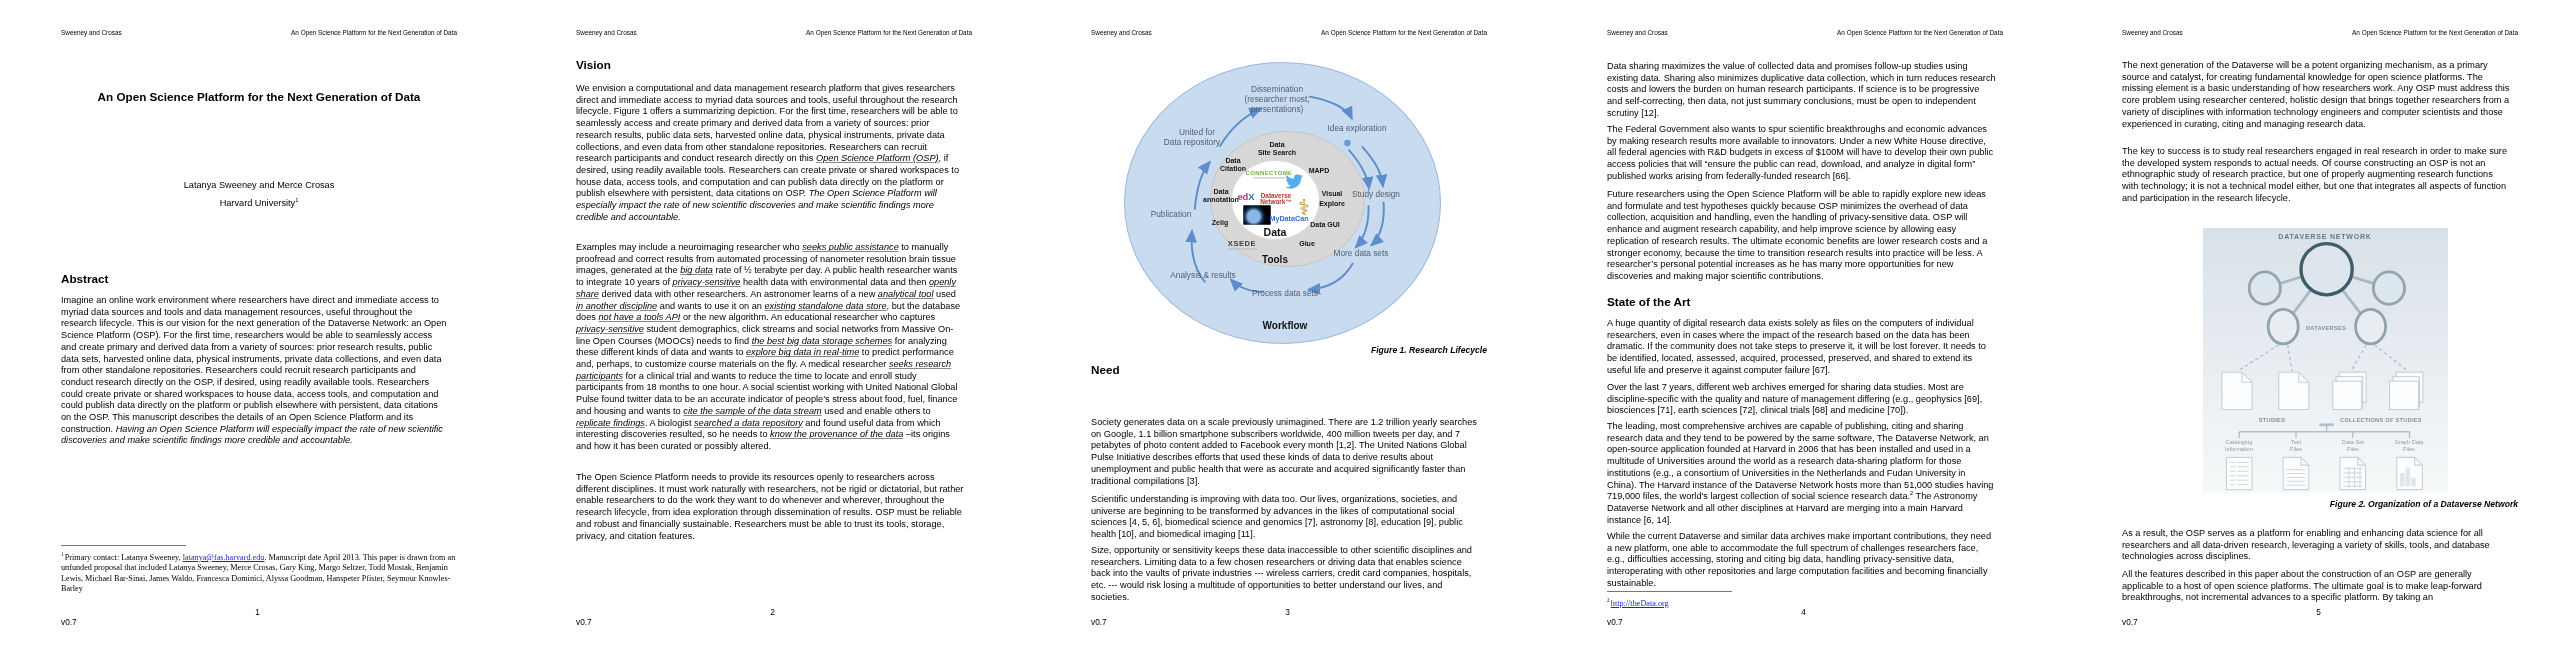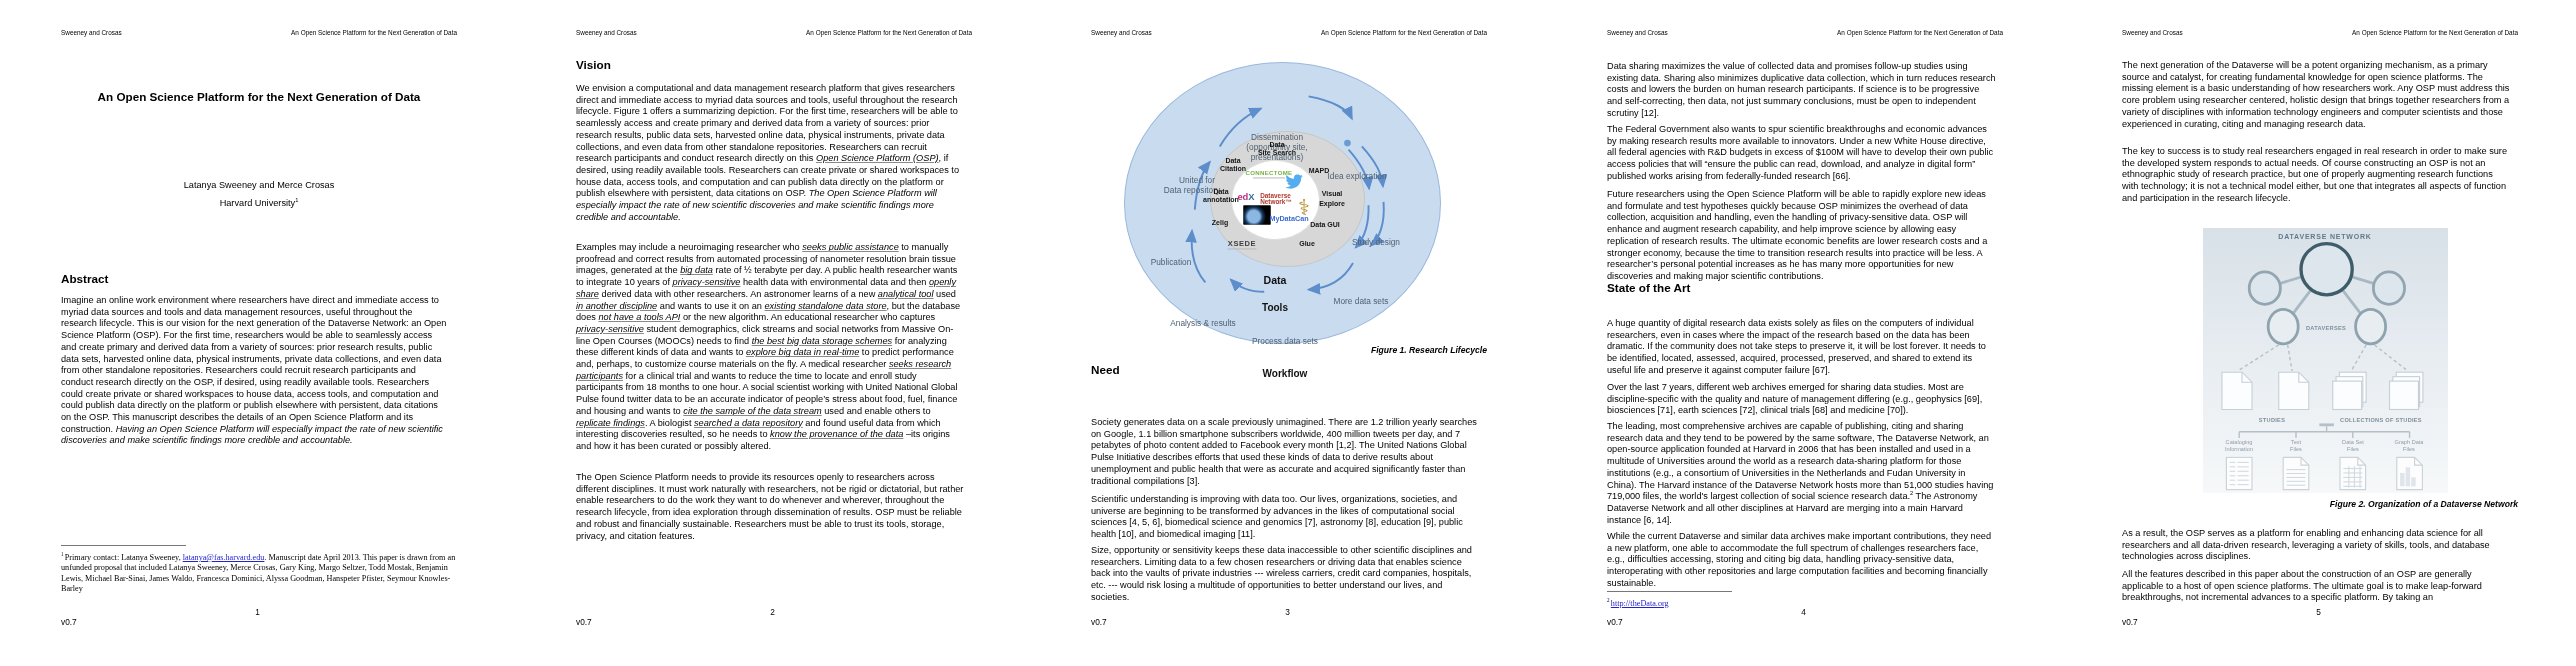--- a/index.html
+++ b/index.html
@@ -25,25 +25,25 @@
   .seg-sup{vertical-align:super;font-size:0.62em;line-height:0;}
   .seg-link{color:#2222cc;text-decoration:underline;cursor:pointer;}
   
   #fig1{position:absolute;left:94px;top:62px;width:317px;height:282px;}
   .ell{position:absolute;border-radius:50%;}
   .f1-outer{left:0;top:0;width:315px;height:280px;background:#c9dbef;border:1.1px solid #9ab8dd;}
   .f1-gray{left:86px;top:69px;width:153px;height:134px;background:#d7d7d7;border:0.6px solid #c6c6c6;}
   .f1-white{left:107px;top:98px;width:87px;height:78px;background:#ffffff;border:0.6px solid #dedede;}
   #fig1 svg.arrows{position:absolute;left:0;top:0;z-index:2;}
   .f1lab{position:absolute;transform:translate(-50%,-50%);white-space:nowrap;z-index:3;
-         font-size:8.3px;color:#4f6173;text-align:right;margin-top:48px;}
+         font-size:8.3px;color:#4f6173;text-align:right;}
   .f1big{font-size:10px;font-weight:bold;color:#111;}
   .f1ring{position:absolute;transform:translate(-50%,-50%);white-space:nowrap;z-index:3;
           font-size:7px;font-weight:600;color:#151515;text-align:center;}
-  .logo{position:absolute;transform:translate(-50%,-50%);white-space:nowrap;z-index:4;}
+  .logo{position:absolute;transform:translate(-50%,-50%);white-space:nowrap;z-index:4;text-align:center;}
   .connectome{font-size:6.1px;font-weight:bold;letter-spacing:0.3px;color:#76b043;}
   .tagline{position:absolute;transform:translate(-50%,-50%);z-index:4;background:#b9b9b9;}
   .edx1{font-size:9.4px;font-weight:bold;color:#bd2f80;}
   .edx2{font-size:9.4px;font-weight:bold;color:#2e6fa3;}
   .dataverse{font-size:6.4px;line-height:6.1px;font-weight:bold;color:#b0392e;}
   .caduceus{font-size:22px;color:#b98d2f;line-height:22px;}
   .earth{position:absolute;transform:translate(-50%,-50%);z-index:4;width:27px;height:19px;background:#000;
          background-image:radial-gradient(circle at 38% 58%, #8ab8e2 0 30%, #14365c 45%, #000 62%);}
   .mydatacan{font-size:7.2px;font-weight:bold;color:#3a6bd3;}
   .xsede{font-size:7.5px;font-weight:bold;letter-spacing:0.6px;color:#3f3f3f;}
@@ -114,21 +114,21 @@
         <path d="M412 362 C392 398 362 408 332 410"></path>
         <path d="M252 414 C222 414 204 404 192 392"></path>
         <path d="M146 397 C126 374 119 340 122 304"></path>
         <path d="M127 266 C130 228 138 200 154 180"></path>
         <path d="M172 152 C190 122 214 98 246 84"></path>
       </g>
       <circle cx="402" cy="146" r="6" fill="#6b9bd2"></circle>
     </svg>
 
     <div class="f1lab" style="left:153px;top:27px">Dissemination</div>
-    <div class="f1lab" style="left:153px;top:37px">(opportunity site,</div>
+    <div class="f1lab" style="left:153px;top:37px">(researcher most,</div>
     <div class="f1lab" style="left:153px;top:47px">presentations)</div>
     <div class="f1lab" style="left:73px;top:70px">United for</div>
     <div class="f1lab" style="left:68px;top:80px">Data repository</div>
     <div class="f1lab" style="left:233px;top:66px">Idea exploration</div>
     <div class="f1lab" style="left:252px;top:132px">Study design</div>
     <div class="f1lab" style="left:237px;top:191px">More data sets</div>
     <div class="f1lab" style="left:161px;top:231px">Process data sets</div>
     <div class="f1lab" style="left:79px;top:213px">Analysis  &amp; results</div>
     <div class="f1lab" style="left:47px;top:152px">Publication</div>
     <div class="f1lab f1big" style="left:161px;top:263px">Workflow</div>
@@ -177,21 +177,21 @@
 </div>
 
 <div class="page" id="p4">
   <div class="rh">
     <span>Sweeney and Crosas</span>
     <span>An Open Science Platform for the Next Generation of Data</span>
   </div>
   <div class="body" style="top:61px">Data sharing maximizes the value of collected data and promises follow-up studies using existing data.  Sharing also minimizes duplicative data collection, which in turn reduces research costs and lowers the burden on human research participants. If science is to be progressive and self-correcting, then data, not just summary conclusions, must be open to independent scrutiny [12].</div>
   <div class="body" style="top:124px">The Federal Government also wants to spur scientific breakthroughs and economic advances by making research results more available to innovators. Under a new White House directive, all federal agencies with R&amp;D budgets in excess of $100M will have to develop their own public access policies that will “ensure the public can read, download, and analyze in digital form” published works arising from federally-funded research [66].</div>
   <div class="body" style="top:189px">Future researchers using the Open Science Platform will be able to rapidly explore new ideas and formulate and test hypotheses quickly because OSP minimizes the overhead of data collection, acquisition and handling, even the handling of privacy-sensitive data. OSP will enhance and augment research capability, and help improve science by allowing easy replication of research results. The ultimate economic benefits are lower research costs and a stronger economy, because the time to transition research results into practice will be less. A researcher’s personal potential increases as he has many more opportunities for new discoveries and making major scientific contributions.</div>
-  <div class="h1" style="top:281px">State of the Art</div>
+  <div class="h1" style="top:295px">State of the Art</div>
   <div class="body" style="top:318px">A huge quantity of digital research data exists solely as files on the computers of individual researchers, even in cases where the impact of the research based on the data has been dramatic. If the community does not take steps to preserve it, it will be lost forever. It needs to be identified, located, assessed, acquired, processed, preserved, and shared to extend its useful life and preserve it against computer failure [67].</div>
   <div class="body" style="top:382px">Over the last 7 years, different web archives emerged for sharing data studies. Most are discipline-specific with the quality and nature of management differing  (e.g., geophysics [69], biosciences [71], earth sciences [72], clinical trials [68] and medicine [70]).</div>
   <div class="body" style="top:421px"><span>The leading, most comprehensive archives are capable of publishing, citing and sharing research data and they tend to be powered by the same software, The Dataverse Network, an open-source application founded at Harvard in 2006 that has been installed and used in a multitude of Universities around the world as a research data-sharing platform for those institutions (e.g., a consortium of Universities in the Netherlands and Fudan University in China). The Harvard instance of the Dataverse Network hosts more than 51,000 studies having 719,000 files, the world's largest collection of social science research data.</span><span class="seg-sup">2</span><span>  The Astronomy Dataverse Network and all other disciplines at Harvard are merging into a main Harvard instance [6, 14].</span></div>
   <div class="body" style="top:531px">While the current Dataverse and similar data archives make important contributions, they need a new platform, one able to accommodate the full spectrum of challenges researchers face, e.g., difficulties accessing, storing and citing big data, handling privacy-sensitive data, interoperating with other repositories and large computation facilities and becoming financially sustainable.</div>
   <div class="fnrule" style="top:591px"></div>
   <div class="fn" style="top:599px"><span class="seg-sup">2 </span><a class="seg-link" href="#">http://theData.org</a></div>
   <div class="pageno">4</div>
   <div class="ver">v0.7</div>
 </div>
 

